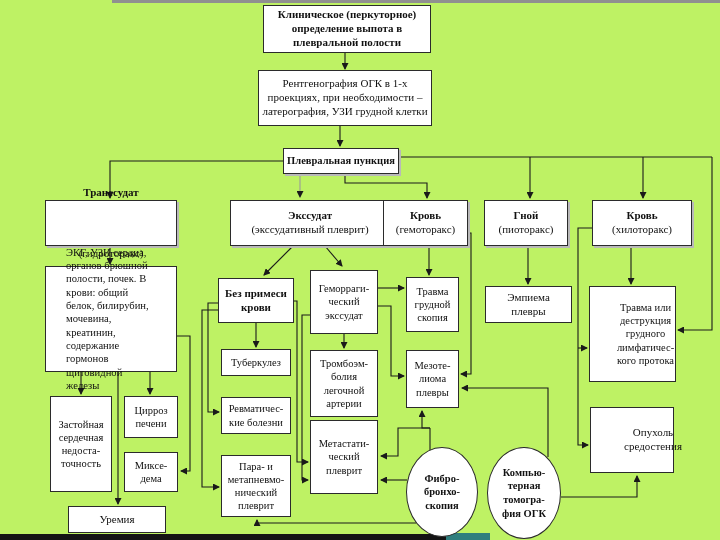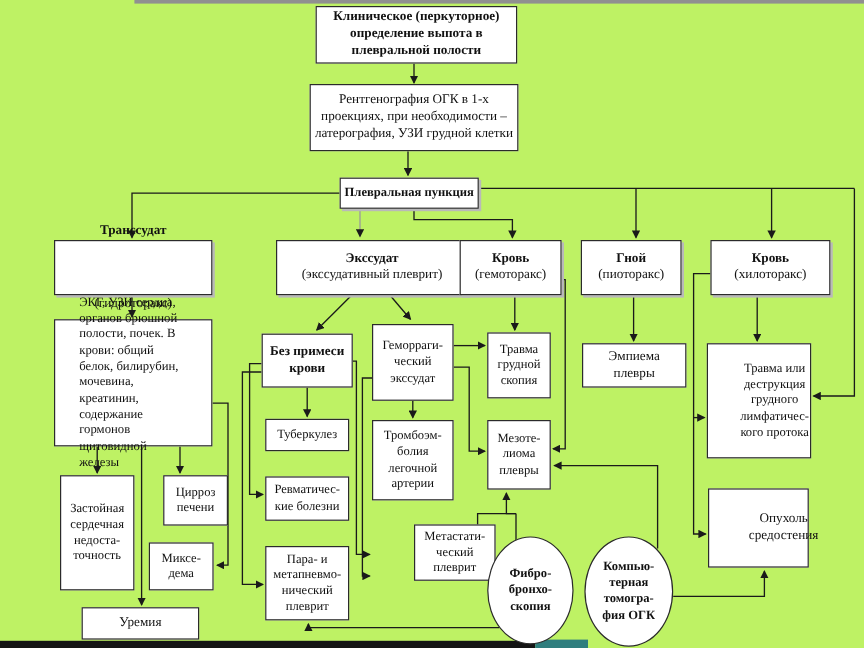--- a/index.html
+++ b/index.html
@@ -108,21 +108,21 @@
     <span>(хилоторакс)</span>
   </div>
 
   <div class="node lefttext" style="left:45px;top:266px;width:132px;height:106px;">ЭКГ, УЗИ сердца, органов брюшной полости, почек. В крови: общий белок, билирубин, мочевина, креатинин, содержание гормонов щитовидной железы</div>
 
   <div class="node small" style="left:50px;top:396px;width:62px;height:96px;">Застойная
 сердечная
 недоста-
 точность</div>
 
-  <div class="node small" style="left:124px;top:396px;width:54px;height:42px;margin-left:12px;">Цирроз
+  <div class="node small" style="left:124px;top:396px;width:54px;height:42px;">Цирроз
 печени</div>
 
   <div class="node small" style="left:124px;top:452px;width:54px;height:40px;">Миксе-
 дема</div>
 
   <div class="node" style="left:68px;top:506px;width:98px;height:27px;">Уремия</div>
 
   <div class="node" style="left:218px;top:278px;width:76px;height:45px;font-weight:bold;">Без примеси
 крови</div>
 
@@ -138,21 +138,21 @@
 
   <div class="node small" style="left:310px;top:270px;width:68px;height:64px;">Геморраги-
 ческий
 экссудат</div>
 
   <div class="node small" style="left:310px;top:350px;width:68px;height:67px;">Тромбоэм-
 болия
 легочной
 артерии</div>
 
-  <div class="node small" style="left:310px;top:437px;width:68px;height:47px;margin-left:35px;">Метастати-
+  <div class="node small" style="left:310px;top:420px;width:68px;height:74px;">Метастати-
 ческий
 плеврит</div>
 
   <div class="node small" style="left:406px;top:277px;width:53px;height:55px;">Травма
 грудной
 скопия</div>
 
   <div class="node small" style="left:406px;top:350px;width:53px;height:58px;">Мезоте-
 лиома
 плевры</div>

